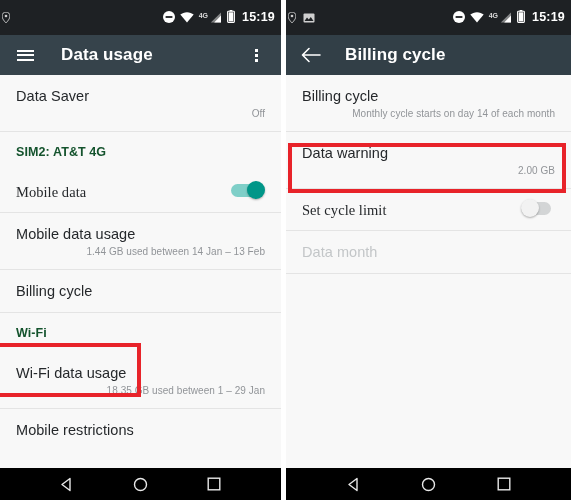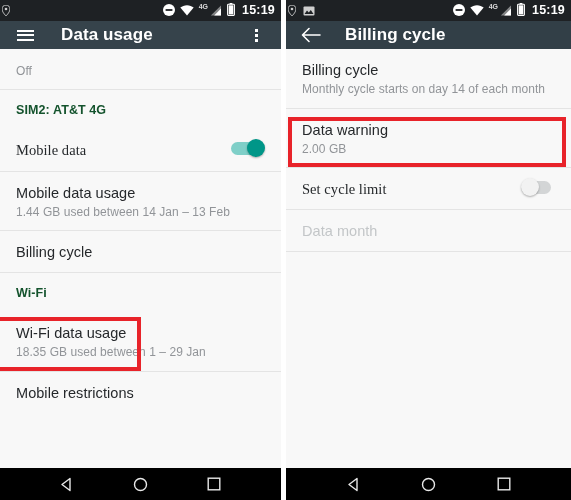--- a/index.html
+++ b/index.html
@@ -25,23 +25,24 @@
     position: relative;
     display: flex;
     flex-direction: column;
     background: #f7f7f7;
     overflow: hidden;
   }
   .phone.right { width: 285px; margin-left: 5px; }
 
   
   .statusbar {
-    height: 21px;
+    height: 35px;
     background: #1e2124;
     display: flex;
+    align-items: center;
     padding: 0 6px 0 2px;
     flex: none;
   }
   .sb-left { display: flex; align-items: center; gap: 7px; }
   .sb-right { margin-left: auto; display: flex; align-items: center; gap: 5px; }
 
   .ic { display: block; }
 
   .sb-time {
     color: #ffffff;
@@ -56,21 +57,21 @@
     font-size: 7px;
     font-weight: bold;
     line-height: 1;
     margin-right: -3px;
     align-self: flex-start;
     margin-top: 3px;
   }
 
   
   .toolbar {
-    height: 28px;
+    height: 40px;
     background: #36434b;
     display: flex;
     align-items: center;
     flex: none;
     padding: 0 13px;
   }
   .toolbar.alt { background: #323f47; }
   .tb-title {
     color: #ffffff;
     font-size: 17px;
@@ -118,25 +119,26 @@
     justify-content: space-between;
     font-family: Liberation Serif, serif;
   }
   .row-title {
     font-size: 14.5px;
     color: #25282b;
     line-height: 1.25;
     letter-spacing: .05px;
   }
   .row-sub {
-    font-size: 12px;
+    font-size: 10px;
     color: #919498;
     margin-top: 3px;
     line-height: 1.2;
     letter-spacing: .05px;
+    text-align: right;
   }
   .row-title.dim { color: #c3c6c8; }
 
   .divider {
     height: 1px;
     background: #e4e4e4;
     margin: 0;
   }
 
   .section-head {
@@ -252,20 +254,21 @@
           <span class="dot"></span>
           <span class="dot"></span>
           <span class="dot"></span>
         </div>
       </div>
     </div>
 
     <div class="content">
 
       <div class="row">
+        <div class="row-title">Data Saver</div>
         <div class="row-sub">Off</div>
       </div>
 
       <div class="divider"></div>
 
       <div class="section-head">SIM2: AT&amp;T 4G</div>
 
       <div class="row row-flex">
         <div class="row-title">Mobile data</div>
         <div class="switch on">

